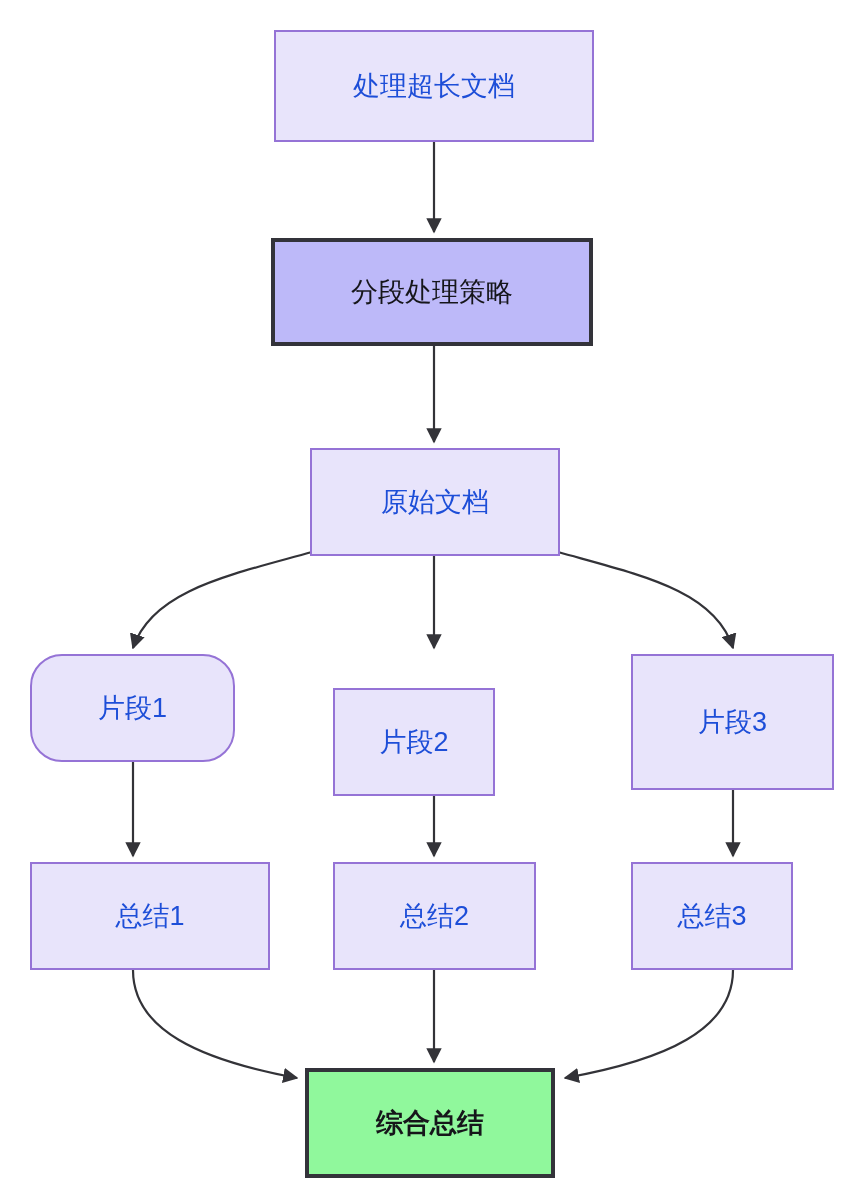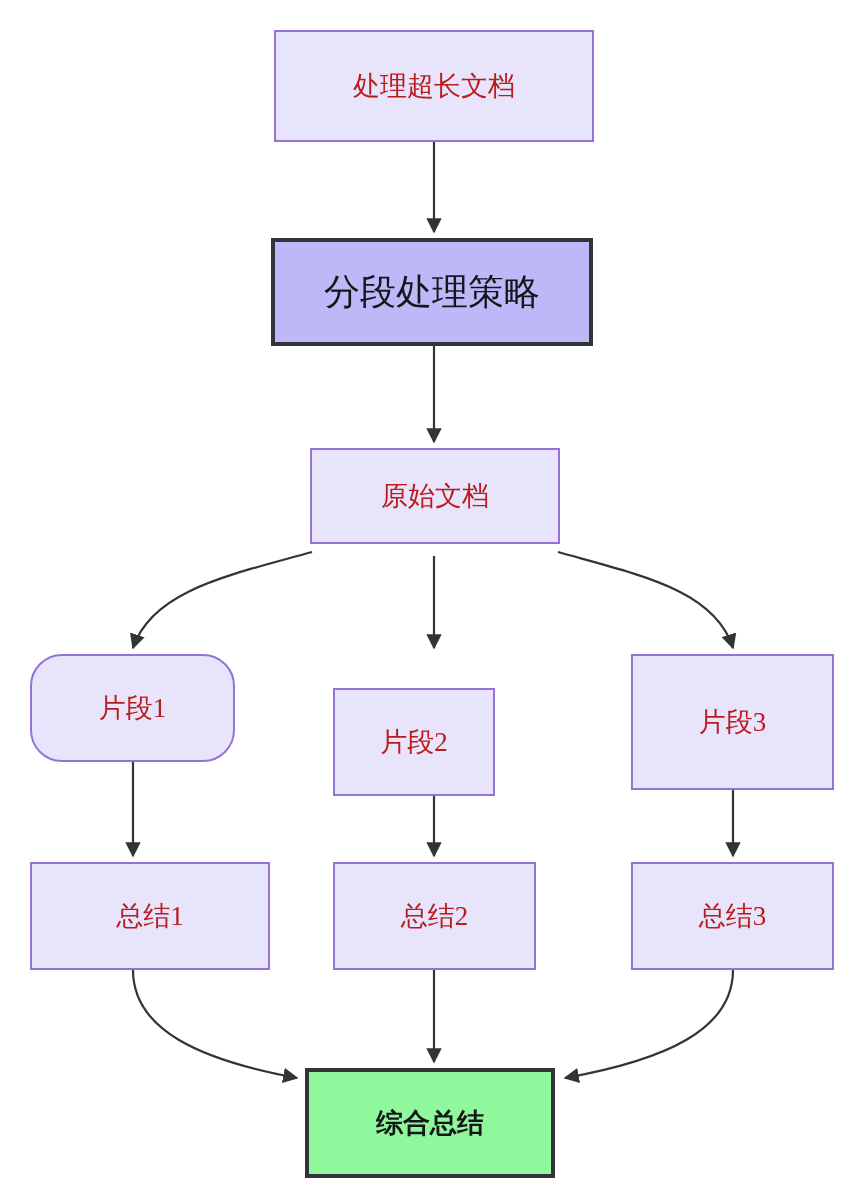--- a/index.html
+++ b/index.html
@@ -36,30 +36,29 @@
     line-height: 1.2;
   }
   .node-label {
     display: block;
     white-space: nowrap;
   }
   
   .node.style-default {
     background: #e8e4fb;
     border: 2px solid #9573d6;
-    color: #b91c1c;
+    color: #1d4ed8;
     font-size: 27px;
-    font-family: Liberation Serif, serif;
   }
   
   .node.style-highlight {
     background: #bdb9f9;
     border: 4px solid #33333a;
     color: #16161a;
-    font-size: 36px;
+    font-size: 27px;
   }
   
   .node.style-success {
     background: #90f89c;
     border: 4px solid #33333a;
     color: #16161a;
     font-size: 27px;
   }
 </style>
 </head>
@@ -98,21 +97,21 @@
   </svg>
 
   <div class="node style-default" style="left:274px; top:30px; width:320px; height:112px;">
     <span class="node-label">处理超长文档</span>
   </div>
 
   <div class="node style-highlight" style="left:271px; top:238px; width:322px; height:108px;">
     <span class="node-label">分段处理策略</span>
   </div>
 
-  <div class="node style-default" style="left:310px; top:448px; width:250px; height:96px;">
+  <div class="node style-default" style="left:310px; top:448px; width:250px; height:108px;">
     <span class="node-label">原始文档</span>
   </div>
 
   <div class="node style-default" style="left:30px; top:654px; width:205px; height:108px;border-radius:32px;">
     <span class="node-label">片段1</span>
   </div>
 
   <div class="node style-default" style="left:333px; top:688px; width:162px; height:108px;">
     <span class="node-label">片段2</span>
   </div>
@@ -122,21 +121,21 @@
   </div>
 
   <div class="node style-default" style="left:30px; top:862px; width:240px; height:108px;">
     <span class="node-label">总结1</span>
   </div>
 
   <div class="node style-default" style="left:333px; top:862px; width:203px; height:108px;">
     <span class="node-label">总结2</span>
   </div>
 
-  <div class="node style-default" style="left:631px; top:862px; width:203px; height:108px;">
+  <div class="node style-default" style="left:631px; top:862px; width:162px; height:108px;">
     <span class="node-label">总结3</span>
   </div>
 
   <div class="node style-success" style="left:305px; top:1068px; width:250px; height:110px;font-weight:bold;">
     <span class="node-label">综合总结</span>
   </div>
 
 </div>
 
 </body></html>

